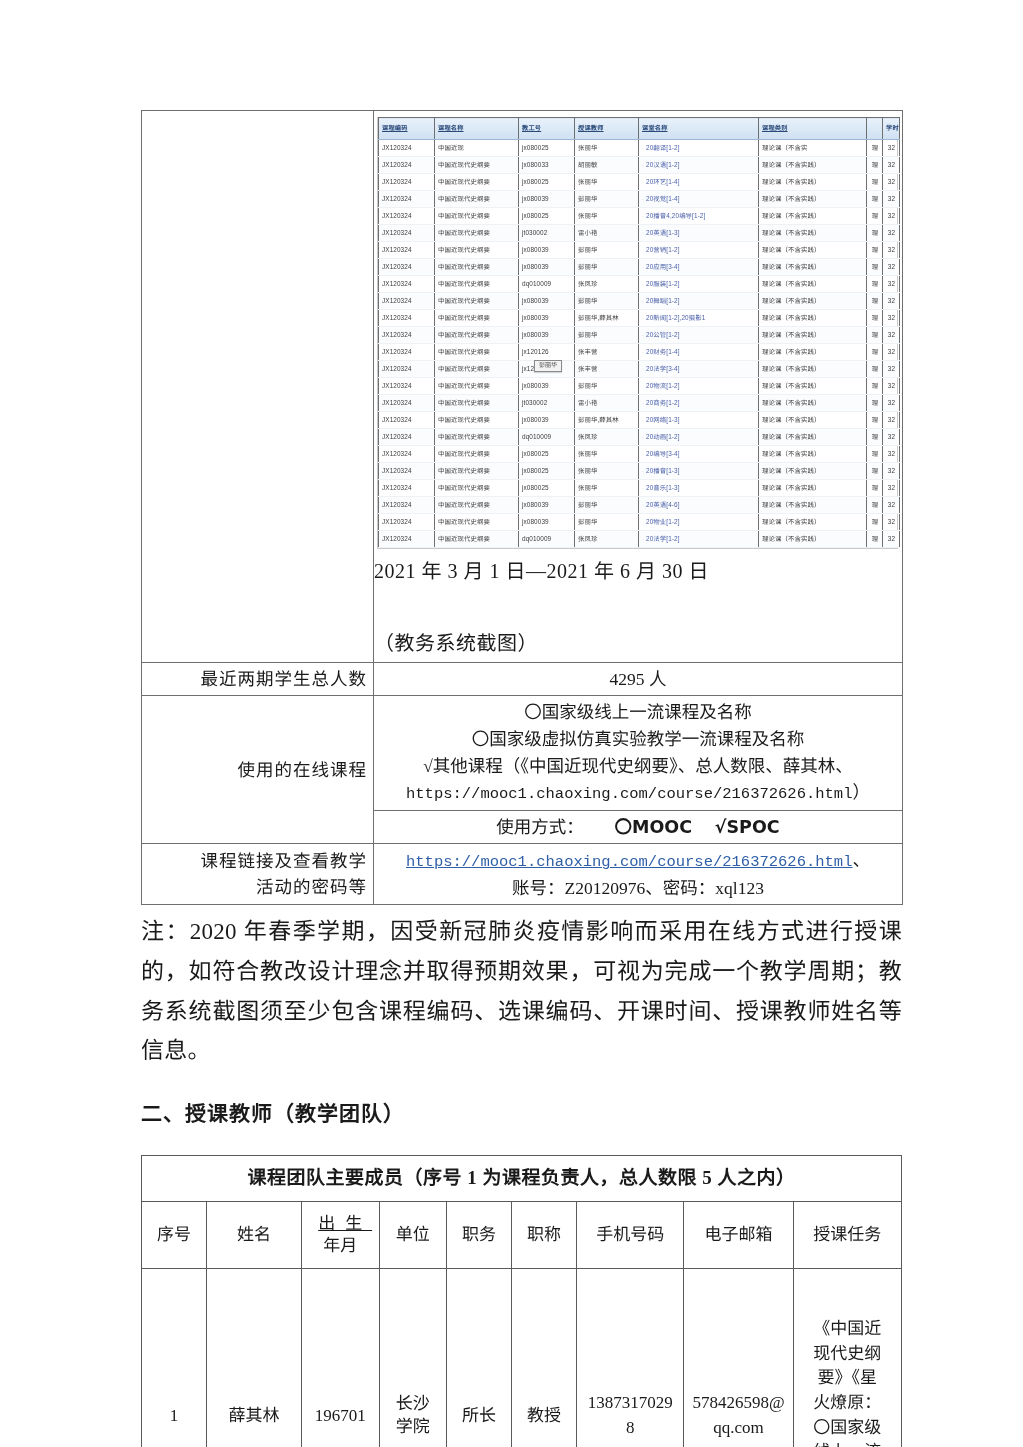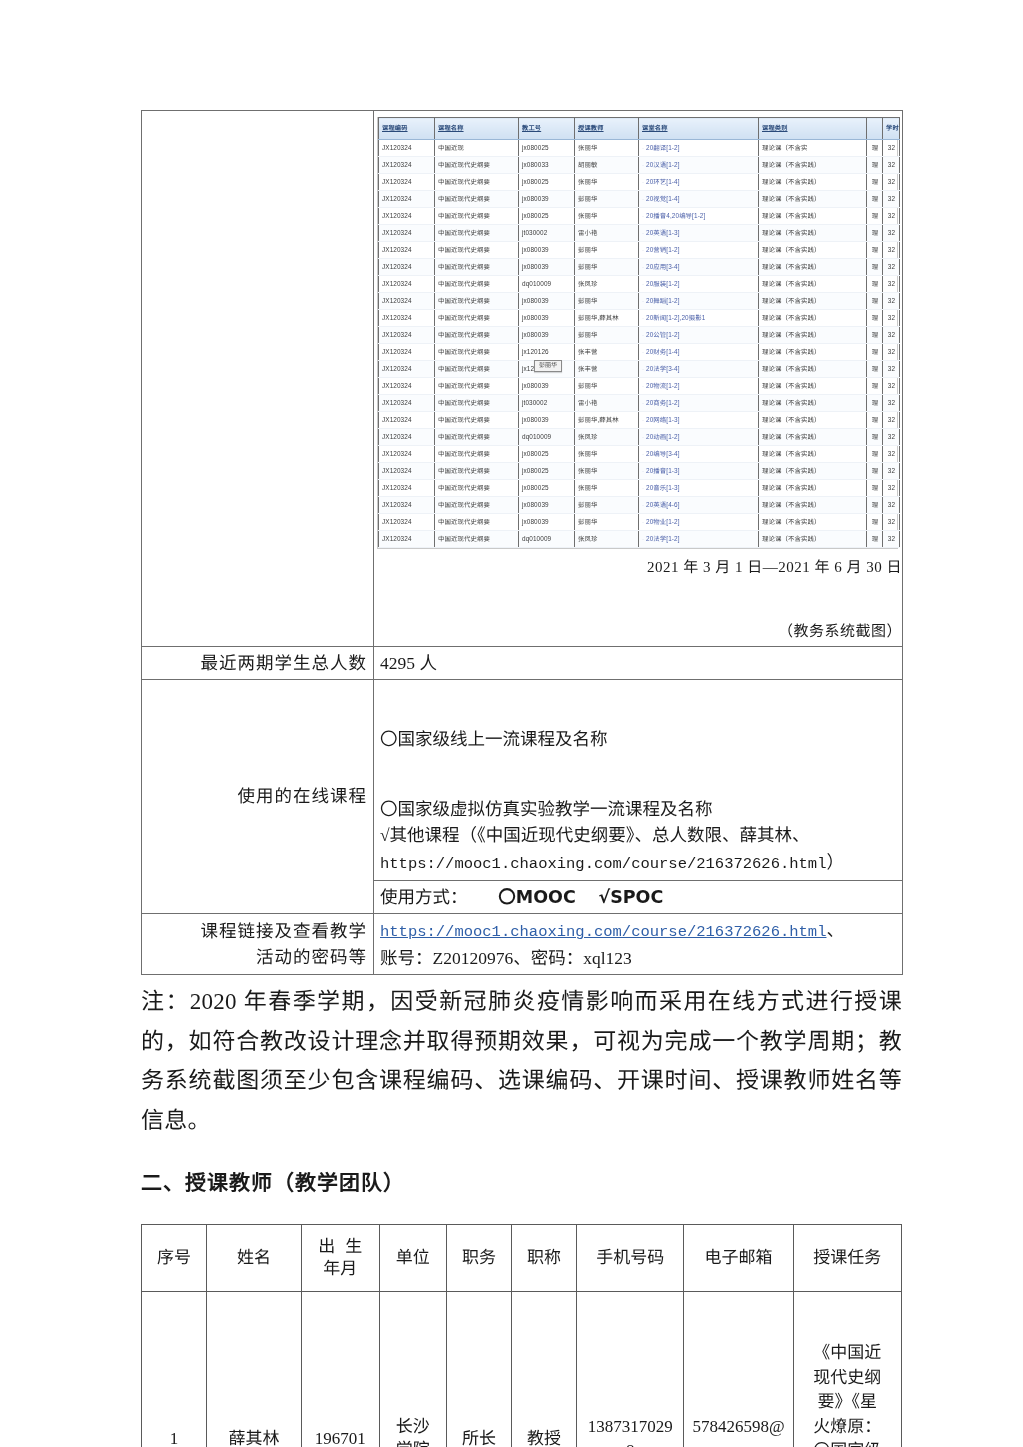--- a/index.html
+++ b/index.html
@@ -30,21 +30,21 @@
     padding:3px 6px;
     vertical-align:middle;
     font-size:17.5px;
     line-height:1.52;
     font-weight:normal;
   }
   .lbl{
     text-align:right;
     letter-spacing:1px;
   }
-  .val{text-align:left;}
+  .val{text-align:center;}
 
   
   .shot-cell{padding:0 !important;border-top:1px solid #6f6f6f;}
   .shot-wrap{
     width:100%;
     padding:6px 4px 2px 4px;
     box-sizing:border-box;
     display:flex;
     justify-content:flex-end;
   }
@@ -102,40 +102,39 @@
     background:#f3f3f3;
     border:1px solid #8a8a8a;
     font-size:6px;
     color:#333;
     padding:1px 4px 2px 4px;
     line-height:1.1;
     z-index:5;
     box-shadow:0 1px 1px rgba(0,0,0,.15);
   }
   .shot-caption{
-    text-align:right;
-    font-size:15px;
+    text-align:left;
+    font-size:20px;
     line-height:1.62;
     padding:4px 0 2px 0;
     letter-spacing:0.5px;
   }
   .shot-caption .d2{display:block;margin-top:40px;}
 
   
   .mono{font-family:"Liberation Mono","DejaVu Sans Mono",monospace;font-size:15.5px;}
   .link{
     color:#2f5fa8;
     text-decoration:underline;
     font-family:"Liberation Mono","DejaVu Sans Mono",monospace;
     font-size:15.5px;
   }
   .bold{font-weight:bold;}
   .radio{
     font-family:"DejaVu Sans",sans-serif;
-    margin-top:43px;
   }
   .note{
     width:761px;
     font-size:23px;
     line-height:1.72;
     margin-top:7px;
     text-align:justify;
     letter-spacing:0.2px;
   }
   h2.sec{
@@ -162,21 +161,21 @@
     word-break:break-all;
   }
   table.team td.title{
     font-size:19px;
     font-weight:bold;
     padding:9px 4px;
     letter-spacing:0.5px;
   }
   table.team td.hd{height:58px;line-height:1.3;}
   table.team td.body{height:286px;}
-  .spaced{letter-spacing:0;}
+  .spaced{letter-spacing:0;text-decoration:underline;}
   .vert{line-height:1.34;}
 </style>
 </head>
 <body>
 
 <div class="page">
 
   <table class="doc">
     <colgroup>
         <col style="width:232px">
@@ -521,20 +520,23 @@
         <col style="width:74px">
       <col style="width:64px">
         <col style="width:62px">
         <col style="width:62px">
       <col style="width:102px">
         <col style="width:104px">
         <col style="width:103px">
     </colgroup>
     <tbody>
       <tr>
+        <td class="title" colspan="9">课程团队主要成员（序号 1 为课程负责人，总人数限 5 人之内）</td>
+      </tr>
+      <tr>
         <td class="hd">序号</td>
         <td class="hd">姓名</td>
         <td class="hd">
           <div class="spaced" style="letter-spacing:10px;padding-left:10px">出生</div>
           <div>年月</div>
         </td>
         <td class="hd">单位</td>
         <td class="hd">职务</td>
         <td class="hd">职称</td>
         <td class="hd">手机号码</td>

